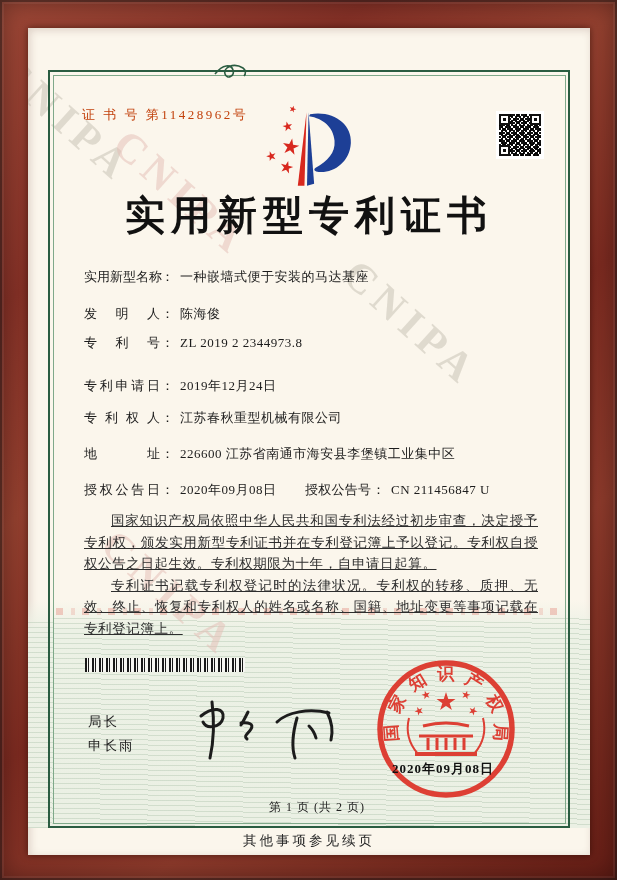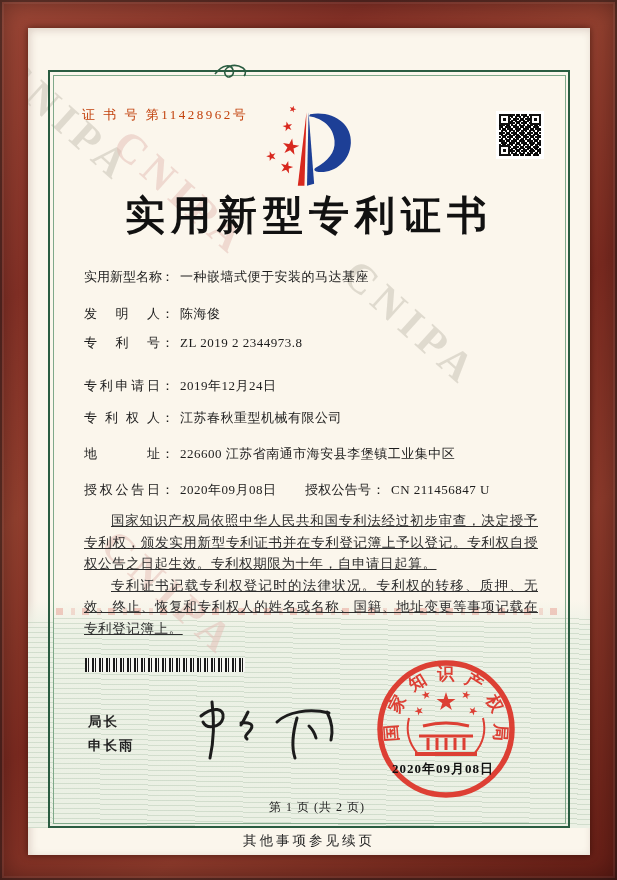--- a/index.html
+++ b/index.html
@@ -77,21 +77,21 @@
 
   .body-text { left:56px; top:482px; width:454px; font-size:13.5px; line-height:21.5px;
     color:#2e2e2e; letter-spacing:.6px; text-align:justify; }
   .body-text p { text-indent:2em;text-decoration:underline; }
 
   .barcode { left:57px; top:630px; width:160px; height:14px;
     background:repeating-linear-gradient(90deg,#181818 0 2px,#f6f6f2 2px 3px,#181818 3px 4px,#f6f6f2 4px 7px,#181818 7px 9px,#f6f6f2 9px 10px,#181818 10px 11px,#f6f6f2 11px 14px);
   }
 
   .signer { left:60px; top:682px; font-family:"Liberation Sans","DejaVu Sans",sans-serif;
-    font-size:13.5px; font-weight:700; color:#222; letter-spacing:2px; line-height:24px; }
+    font-size:13.5px; font-weight:400; color:#222; letter-spacing:2px; line-height:24px; }
 
   .signature { left:157px; top:668px; }
 
   .seal { left:345px; top:628px; width:146px; height:146px; }
   .seal-date { left:345px; top:732px; width:140px; text-align:center;
     font-size:13px; font-weight:bold; color:#111; letter-spacing:1px; z-index:5; }
 
   .page-info { left:8px; top:771px; width:562px; text-align:center; font-size:12px; color:#222; letter-spacing:1px; }
   .footer-note { left:0; top:804px; width:562px; text-align:center; font-size:13.5px; color:#262626; letter-spacing:3px; }
 </style>

